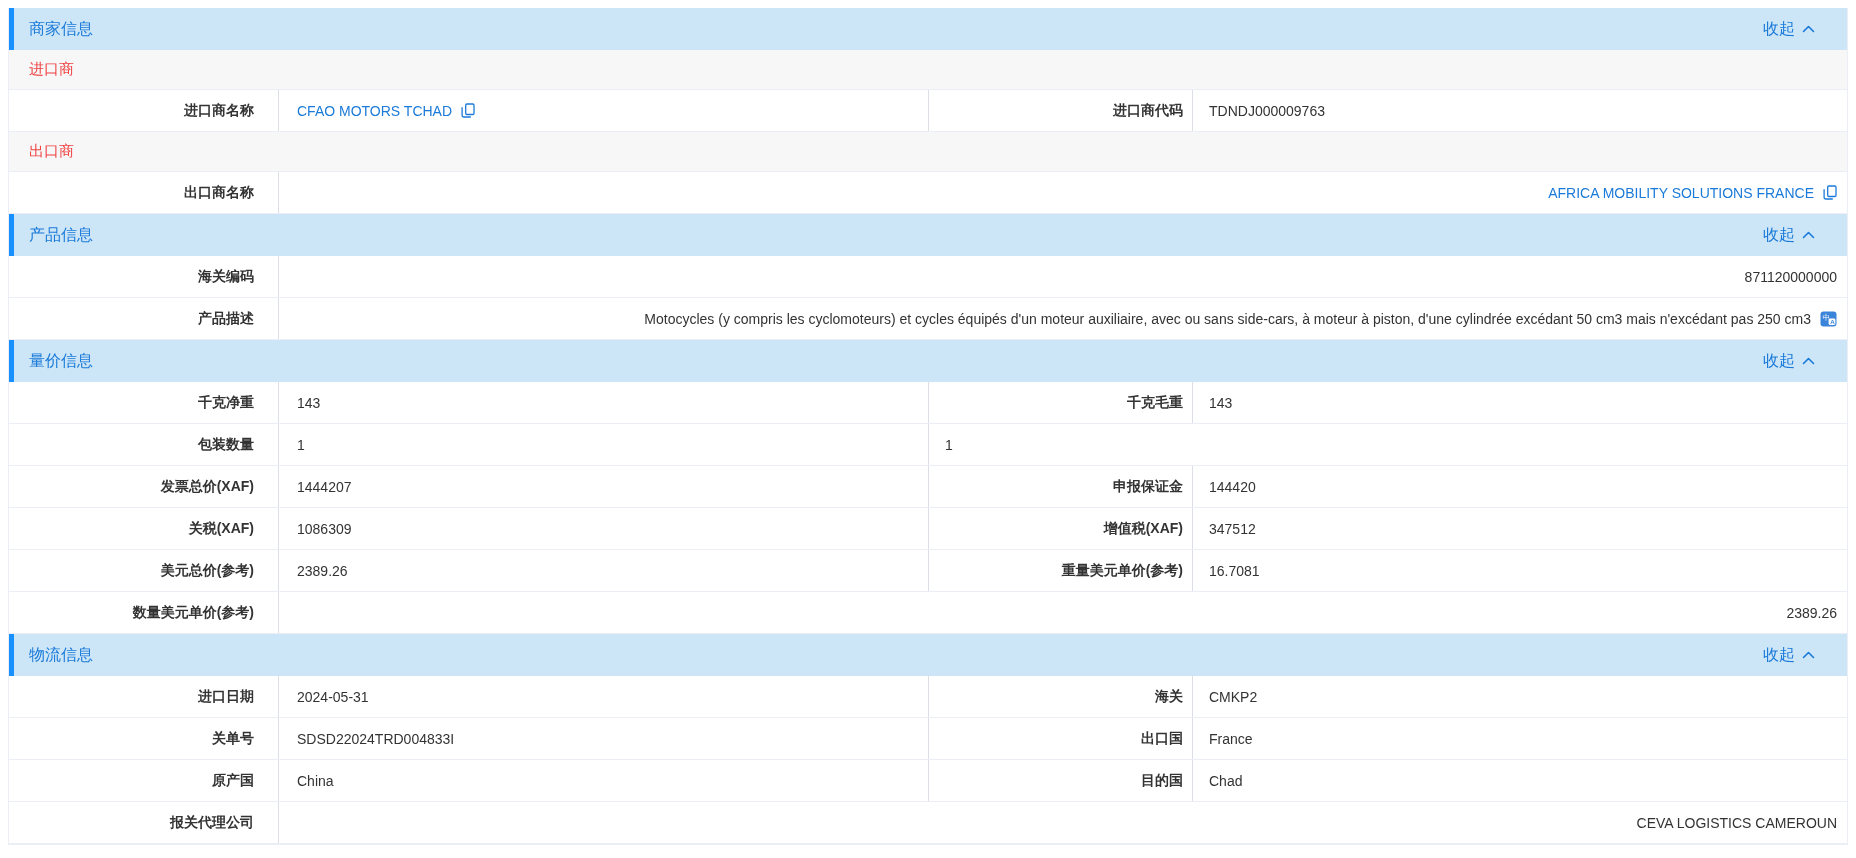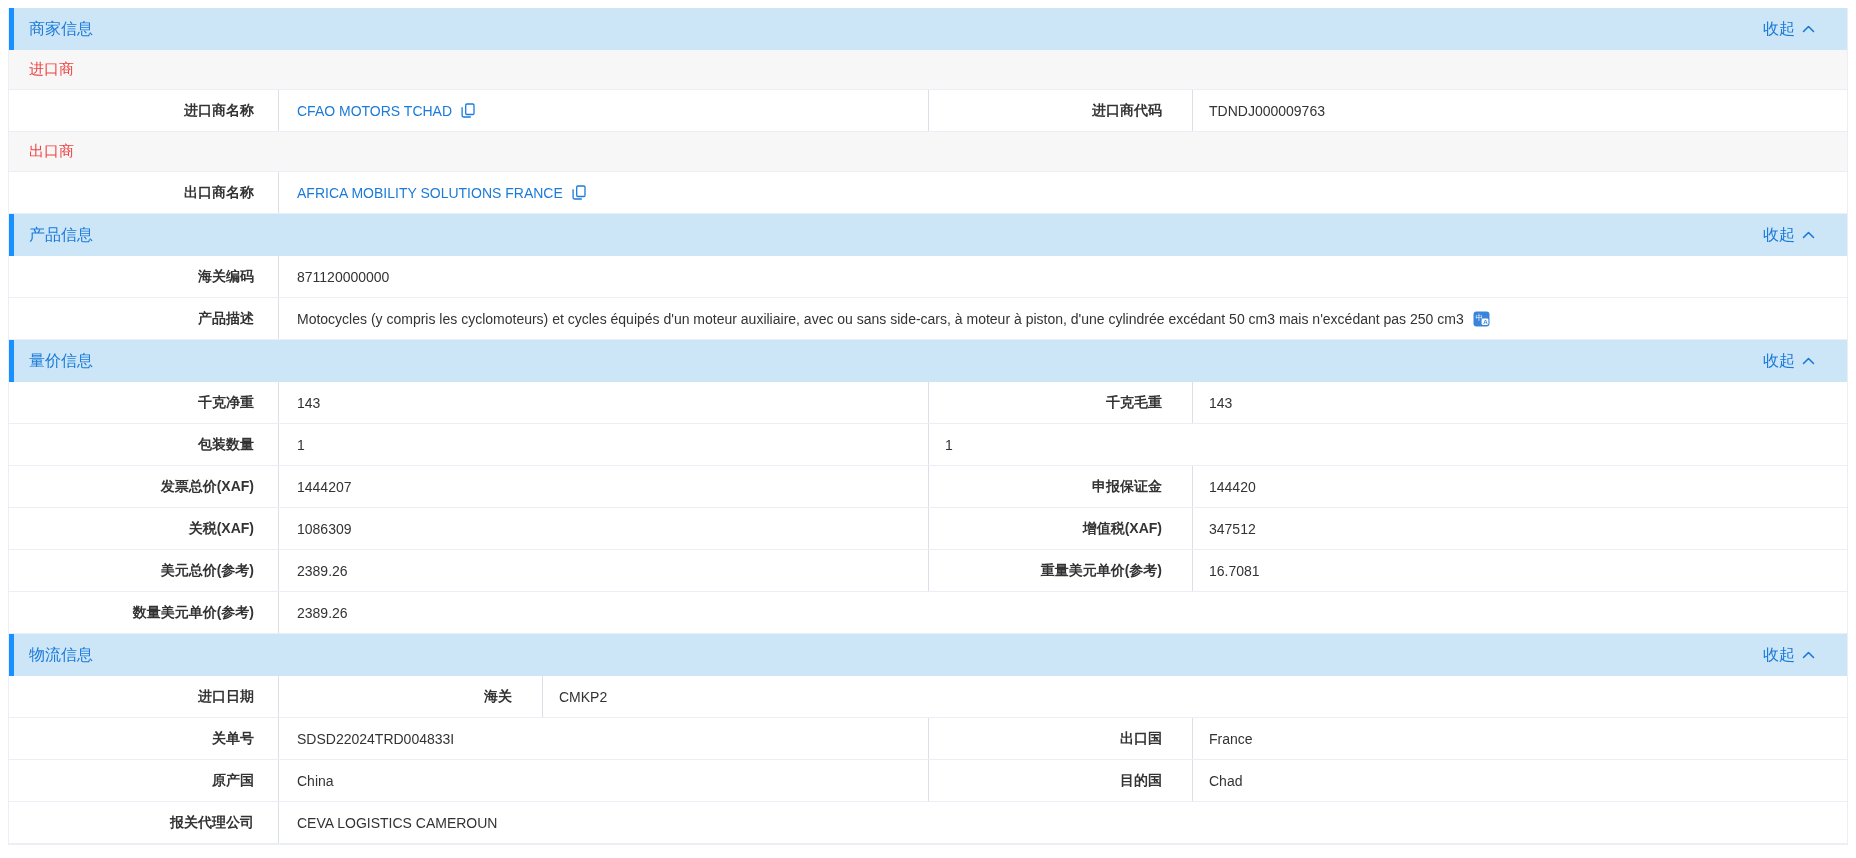--- a/index.html
+++ b/index.html
@@ -59,30 +59,30 @@
   .cell { display:flex; align-items:center; height:100%; overflow:hidden; white-space:nowrap; }
   .label {
     width:270px; flex:0 0 270px;
     justify-content:flex-end;
     padding-right:24px;
     font-weight:700;
     border-right:1px solid var(--divider,#dcdfe6);
   }
   .label-r {
     width:264px; flex:0 0 264px;
-    padding-right:30px;
+    padding-right:9px;
     text-align:center;
   }
   .value { padding-left:18px; padding-right:10px; }
   .value-l {
     width:650px; flex:0 0 650px;
     border-right:1px solid var(--divider,#dcdfe6);
   }
   .value-r { flex:1 1 auto; padding-left:16px; }
-  .value-full { flex:1 1 auto; }
+  .value-full { flex:1 1 auto;justify-content:flex-end; }
   .link-text {
     color:var(--blue,#1a7ad9);
     cursor:pointer;
   }
   .icon { display:inline-flex; align-items:center; margin-left:9px; cursor:pointer; }
   .icon svg { display:block; }
 </style>
 </head>
 <body>
 
@@ -235,20 +235,23 @@
         <span class="collapse-label">收起</span>
         <span class="chev">
           <svg width="13" height="8" viewBox="0 0 13 8">
             <polyline points="1.5,6.5 6.5,1.5 11.5,6.5" fill="none" stroke="currentColor" stroke-width="1.6" stroke-linecap="round" stroke-linejoin="round"></polyline>
           </svg>
         </span>
       </span>
     </div>
     <div class="field-row">
       <div class="cell label">进口日期</div>
+      <div class="cell value value-l">
+        <span class="value-text">2024-05-31</span>
+      </div>
       <div class="cell label label-r">海关</div>
       <div class="cell value value-r">
         <span class="value-text">CMKP2</span>
       </div>
     </div>
     <div class="field-row">
       <div class="cell label">关单号</div>
       <div class="cell value value-l">
         <span class="value-text">SDSD22024TRD004833I</span>
       </div>

